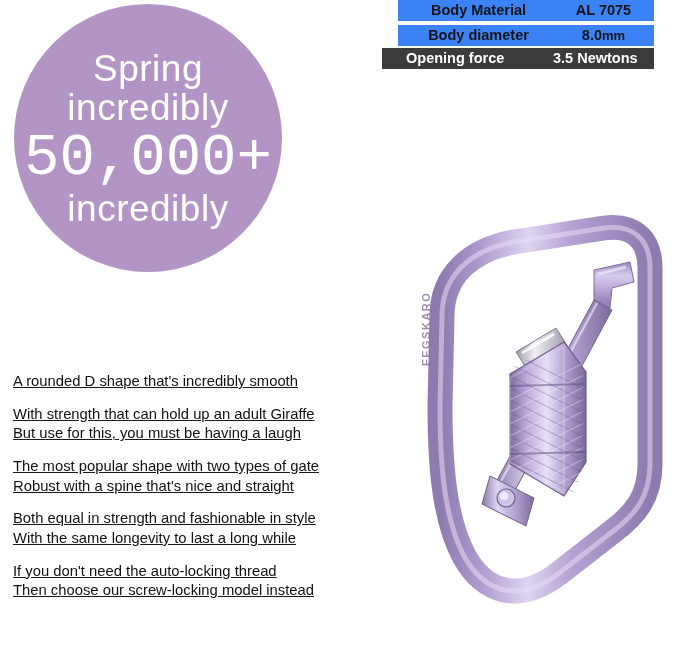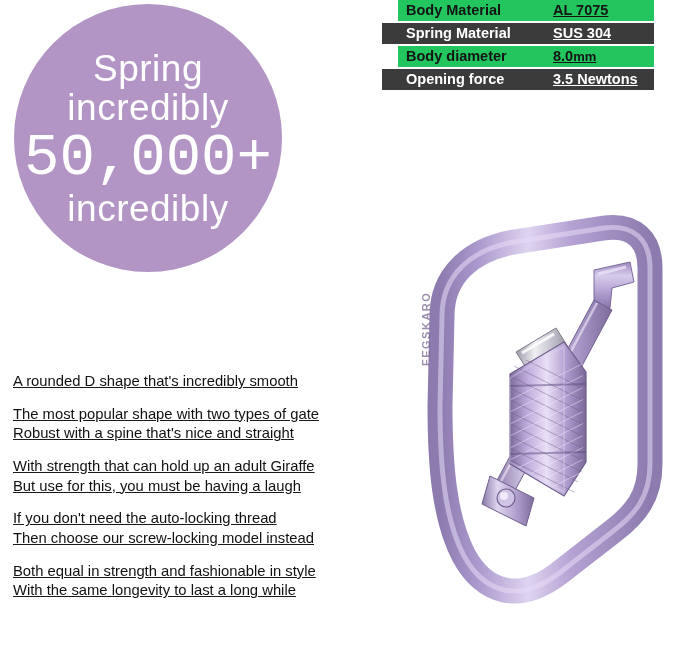--- a/index.html
+++ b/index.html
@@ -77,25 +77,25 @@
     width: 16px;
     background: #ffffff;
   }
   .spec-tick.dark { background: #3b3b3b; }
   .spec-label {
     padding-left: 8px !important;
     width: 145px;
   }
   .spec-value {
     padding-left: 2px !important;
-    text-decoration: underline;
   }
   .row-light .spec-label, .row-light .spec-value {
-    background: #22c55e;
+    background: #3b82f6;
     color: #141414;
+    text-align: center;
   }
   .row-dark .spec-label, .row-dark .spec-value {
     background: #3b3b3b;
     color: #ffffff;
   }
   .row-sep td { padding: 0 !important; height: 2px; background: #ffffff; }
   .unit { font-size: 13px; font-weight: bold; }
 
   
   #poem {
@@ -152,25 +152,20 @@
   <table>
     <tbody>
       <tr class="row-light">
         <td class="spec-tick"></td>
         <td class="spec-label">Body Material</td>
         <td class="spec-value"><span>AL 7075</span></td>
       </tr>
       <tr class="row-sep">
           <td colspan="3"></td>
         </tr>
-      <tr class="row-dark">
-        <td class="spec-tick dark"></td>
-        <td class="spec-label">Spring Material</td>
-        <td class="spec-value"><span>SUS 304</span></td>
-      </tr>
       <tr class="row-sep">
           <td colspan="3"></td>
         </tr>
       <tr class="row-light">
         <td class="spec-tick"></td>
         <td class="spec-label">Body diameter</td>
         <td class="spec-value"><span>8.0</span><span class="unit">mm</span></td>
       </tr>
       <tr class="row-sep">
           <td colspan="3"></td>
@@ -182,34 +177,34 @@
       </tr>
     </tbody>
   </table>
 </div>
 
 <div id="poem">
   <div class="stanza">
     <div class="ln">A rounded D shape that's incredibly smooth</div>
   </div>
   <div class="stanza">
+    <div class="ln">With strength that can hold up an adult Giraffe</div>
+    <div class="ln">But use for this, you must be having a laugh</div>
+  </div>
+  <div class="stanza">
     <div class="ln">The most popular shape with two types of gate</div>
     <div class="ln">Robust with a spine that's nice and straight</div>
   </div>
   <div class="stanza">
-    <div class="ln">With strength that can hold up an adult Giraffe</div>
-    <div class="ln">But use for this, you must be having a laugh</div>
+    <div class="ln">Both equal in strength and fashionable in style</div>
+    <div class="ln">With the same longevity to last a long while</div>
   </div>
   <div class="stanza">
     <div class="ln">If you don't need the auto-locking thread</div>
     <div class="ln">Then choose our screw-locking model instead</div>
-  </div>
-  <div class="stanza">
-    <div class="ln">Both equal in strength and fashionable in style</div>
-    <div class="ln">With the same longevity to last a long while</div>
   </div>
 </div>
 
 <div id="carabiner">
   <svg width="276" height="448" viewBox="0 0 276 448">
     <defs>
       <linearGradient id="bodyGrad" x1="0" y1="0" x2="1" y2="0">
         <stop offset="0%" stop-color="#8d7aae"></stop>
         <stop offset="18%" stop-color="#ab98cd"></stop>
         <stop offset="42%" stop-color="#ded4f0"></stop>

